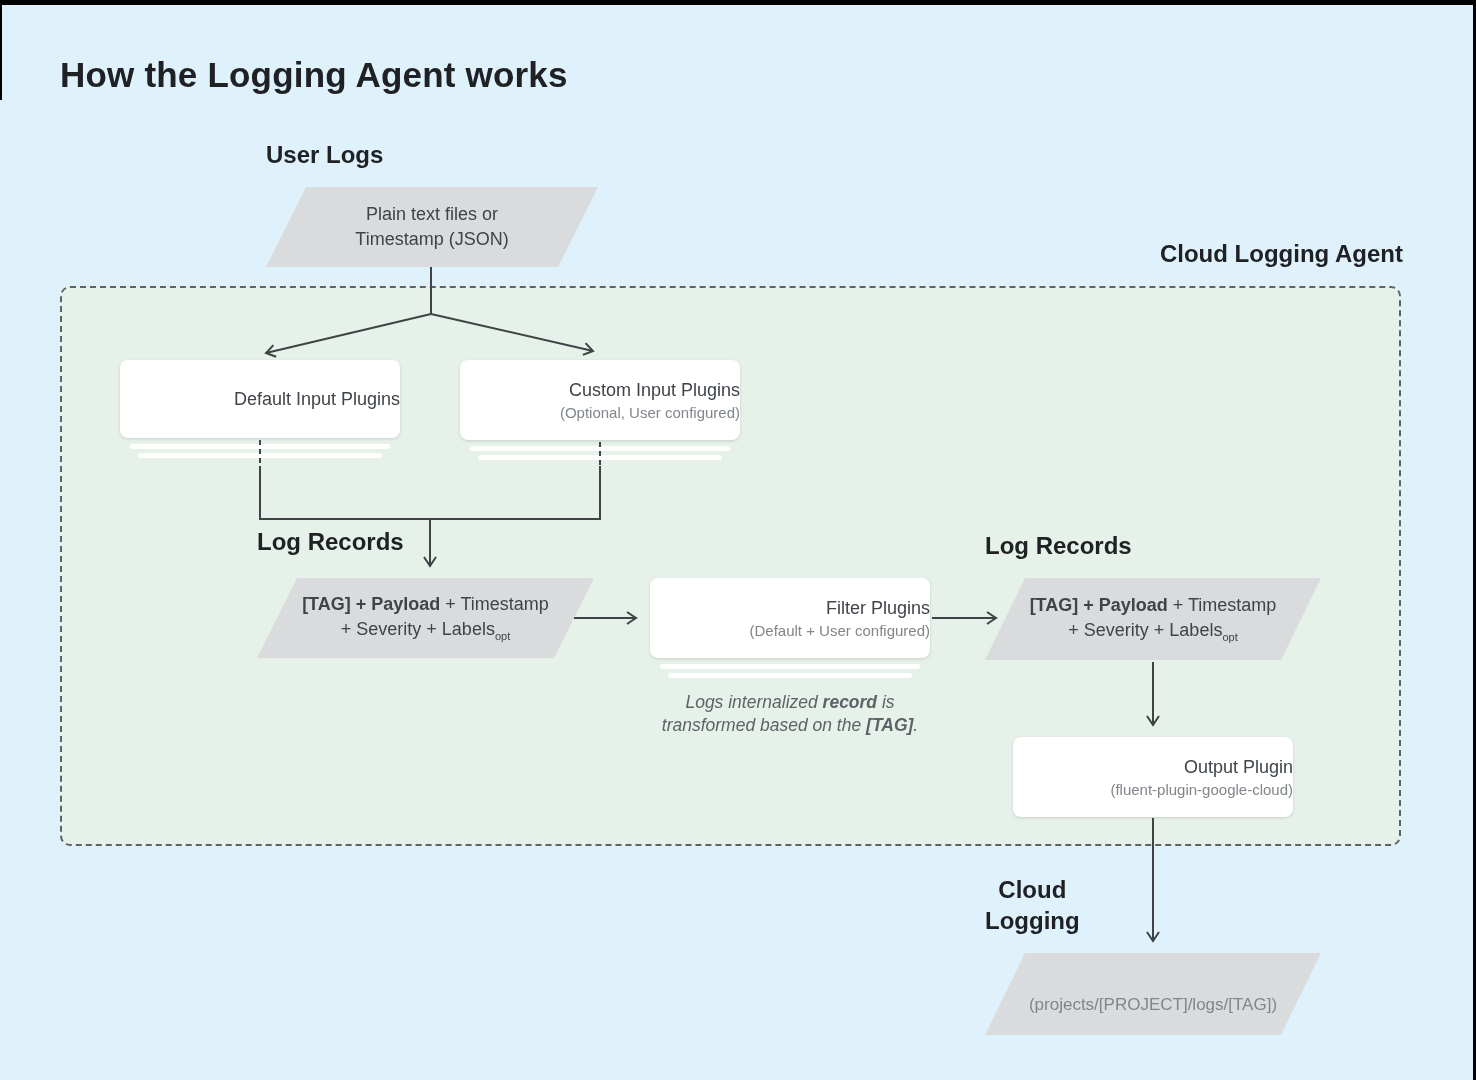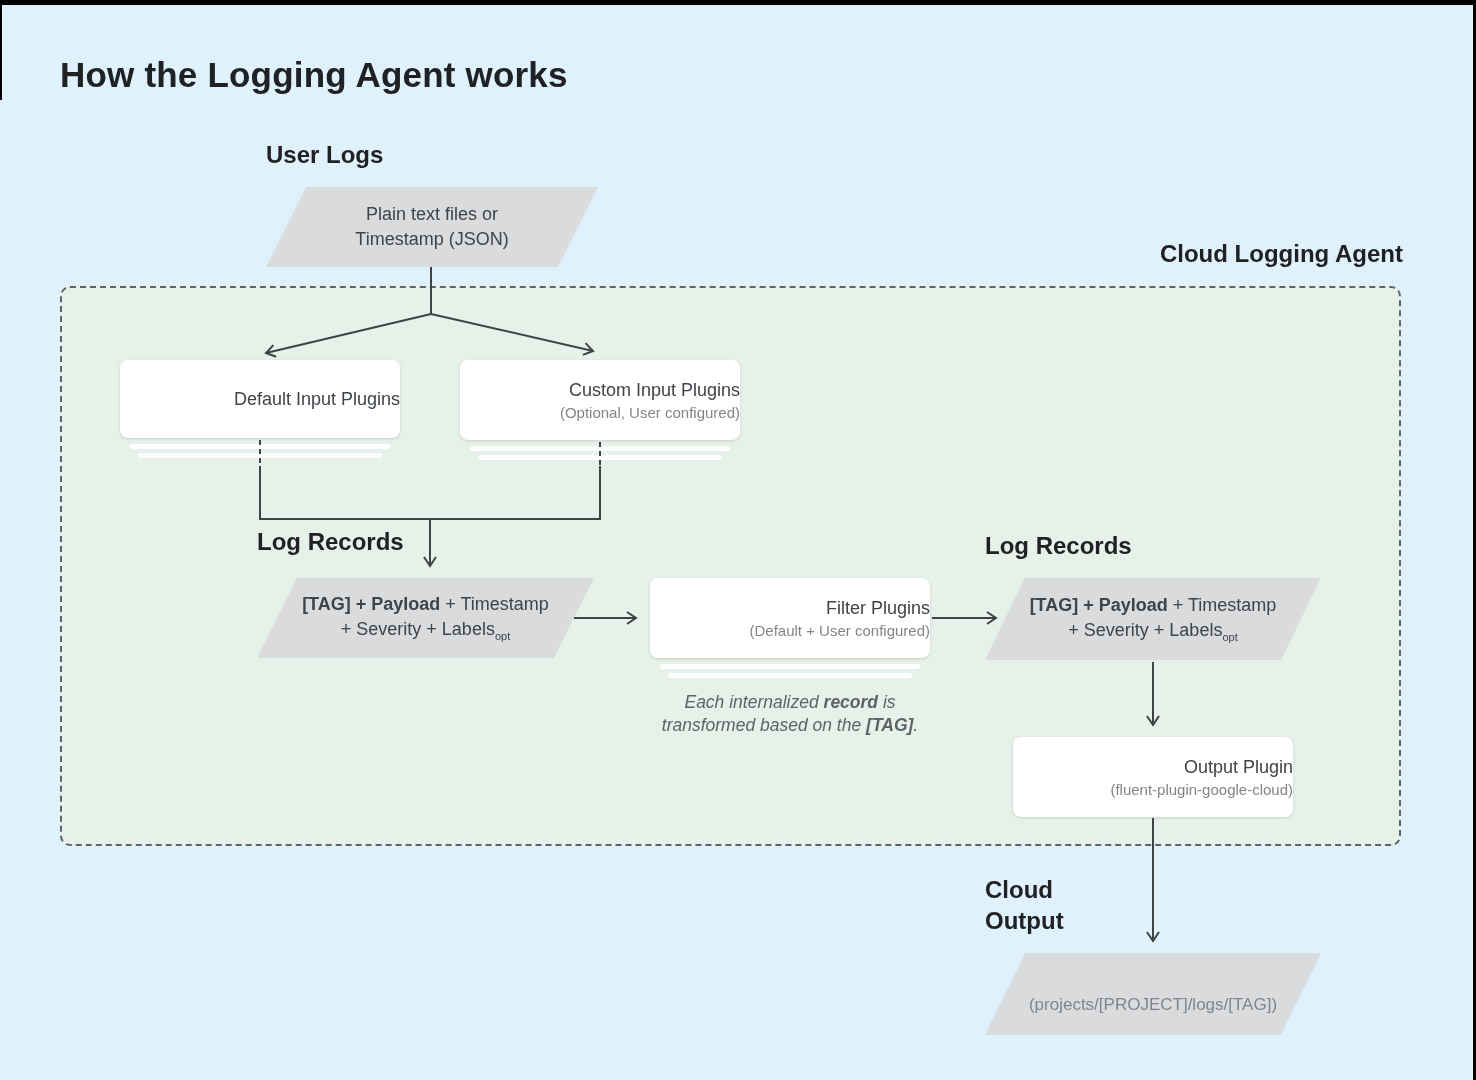--- a/index.html
+++ b/index.html
@@ -10,21 +10,21 @@
     -webkit-font-smoothing:antialiased;
   }
   .frame{position:absolute;background:var(--frame,#000);}
   .frame-top{left:0;top:0;width:1476px;height:5px;}
   .frame-right{right:0;top:0;width:3px;height:1080px;}
   .frame-left{left:0;top:0;width:2px;height:100px;}
 
   .title{position:absolute;left:60px;top:55px;font-size:35px;font-weight:700;
     color:var(--heading,#202124);letter-spacing:.2px;}
 
-  .lbl{position:absolute;font-size:24px;font-weight:700;color:var(--heading,#202124);}
+  .lbl{position:absolute;font-size:24px;font-weight:700;color:var(--heading,#202124);text-align:center;}
   .lbl-user-logs{left:266px;top:141px;}
   .lbl-agent{right:73px;top:240px;}
   .lbl-lr-left{left:257px;top:528px;}
   .lbl-lr-right{left:985px;top:532px;}
   .lbl-cloud-logging{left:985px;top:874px;line-height:31px;}
 
   .agent{position:absolute;left:60px;top:286px;width:1341px;height:560px;
     background:var(--agent-bg,#e5f1e9);
     border:2px dashed var(--agent-border,#5f6368);
     border-radius:10px;box-sizing:border-box;}
@@ -101,38 +101,38 @@
   </div>
 
   <div class="box box-filter">
     <div class="box-title">Filter Plugins</div>
     <div class="box-sub">(Default + User configured)</div>
   </div>
   <div class="stack" style="left:660px;top:664px;width:260px;"></div>
   <div class="stack" style="left:668px;top:673px;width:244px;"></div>
 
   <div class="note">
-    <div><span>Each internalized </span><b>record</b><span> is</span></div>
+    <div><span>Logs internalized </span><b>record</b><span> is</span></div>
     <div><span>transformed based on the </span><b>[TAG]</b><span>.</span></div>
   </div>
 
   <div class="lbl lbl-lr-right">Log Records</div>
   <div class="para para-lr-right">
     <div><b>[TAG] + Payload</b><span> + Timestamp</span></div>
     <div><span>+ Severity + Labels</span><span class="sub-opt">opt</span></div>
   </div>
 
   <div class="box box-output">
     <div class="box-title">Output Plugin</div>
     <div class="box-sub">(fluent-plugin-google-cloud)</div>
   </div>
 
   <div class="lbl lbl-cloud-logging">
     <div>Cloud</div>
-    <div>Output</div>
+    <div>Logging</div>
   </div>
   <div class="para para-logentry">
     <div class="para-sub">(projects/[PROJECT]/logs/[TAG])</div>
   </div>
 
   <svg class="wires" width="1476" height="1080" viewBox="0 0 1476 1080">
     <defs>
       <marker id="arr" markerWidth="20" markerHeight="20" refX="10" refY="10" orient="auto" markerUnits="userSpaceOnUse">
         <path d="M1,4 L10,10 L1,16" stroke="#3f4346" stroke-width="2" fill="none"></path>
       </marker>

